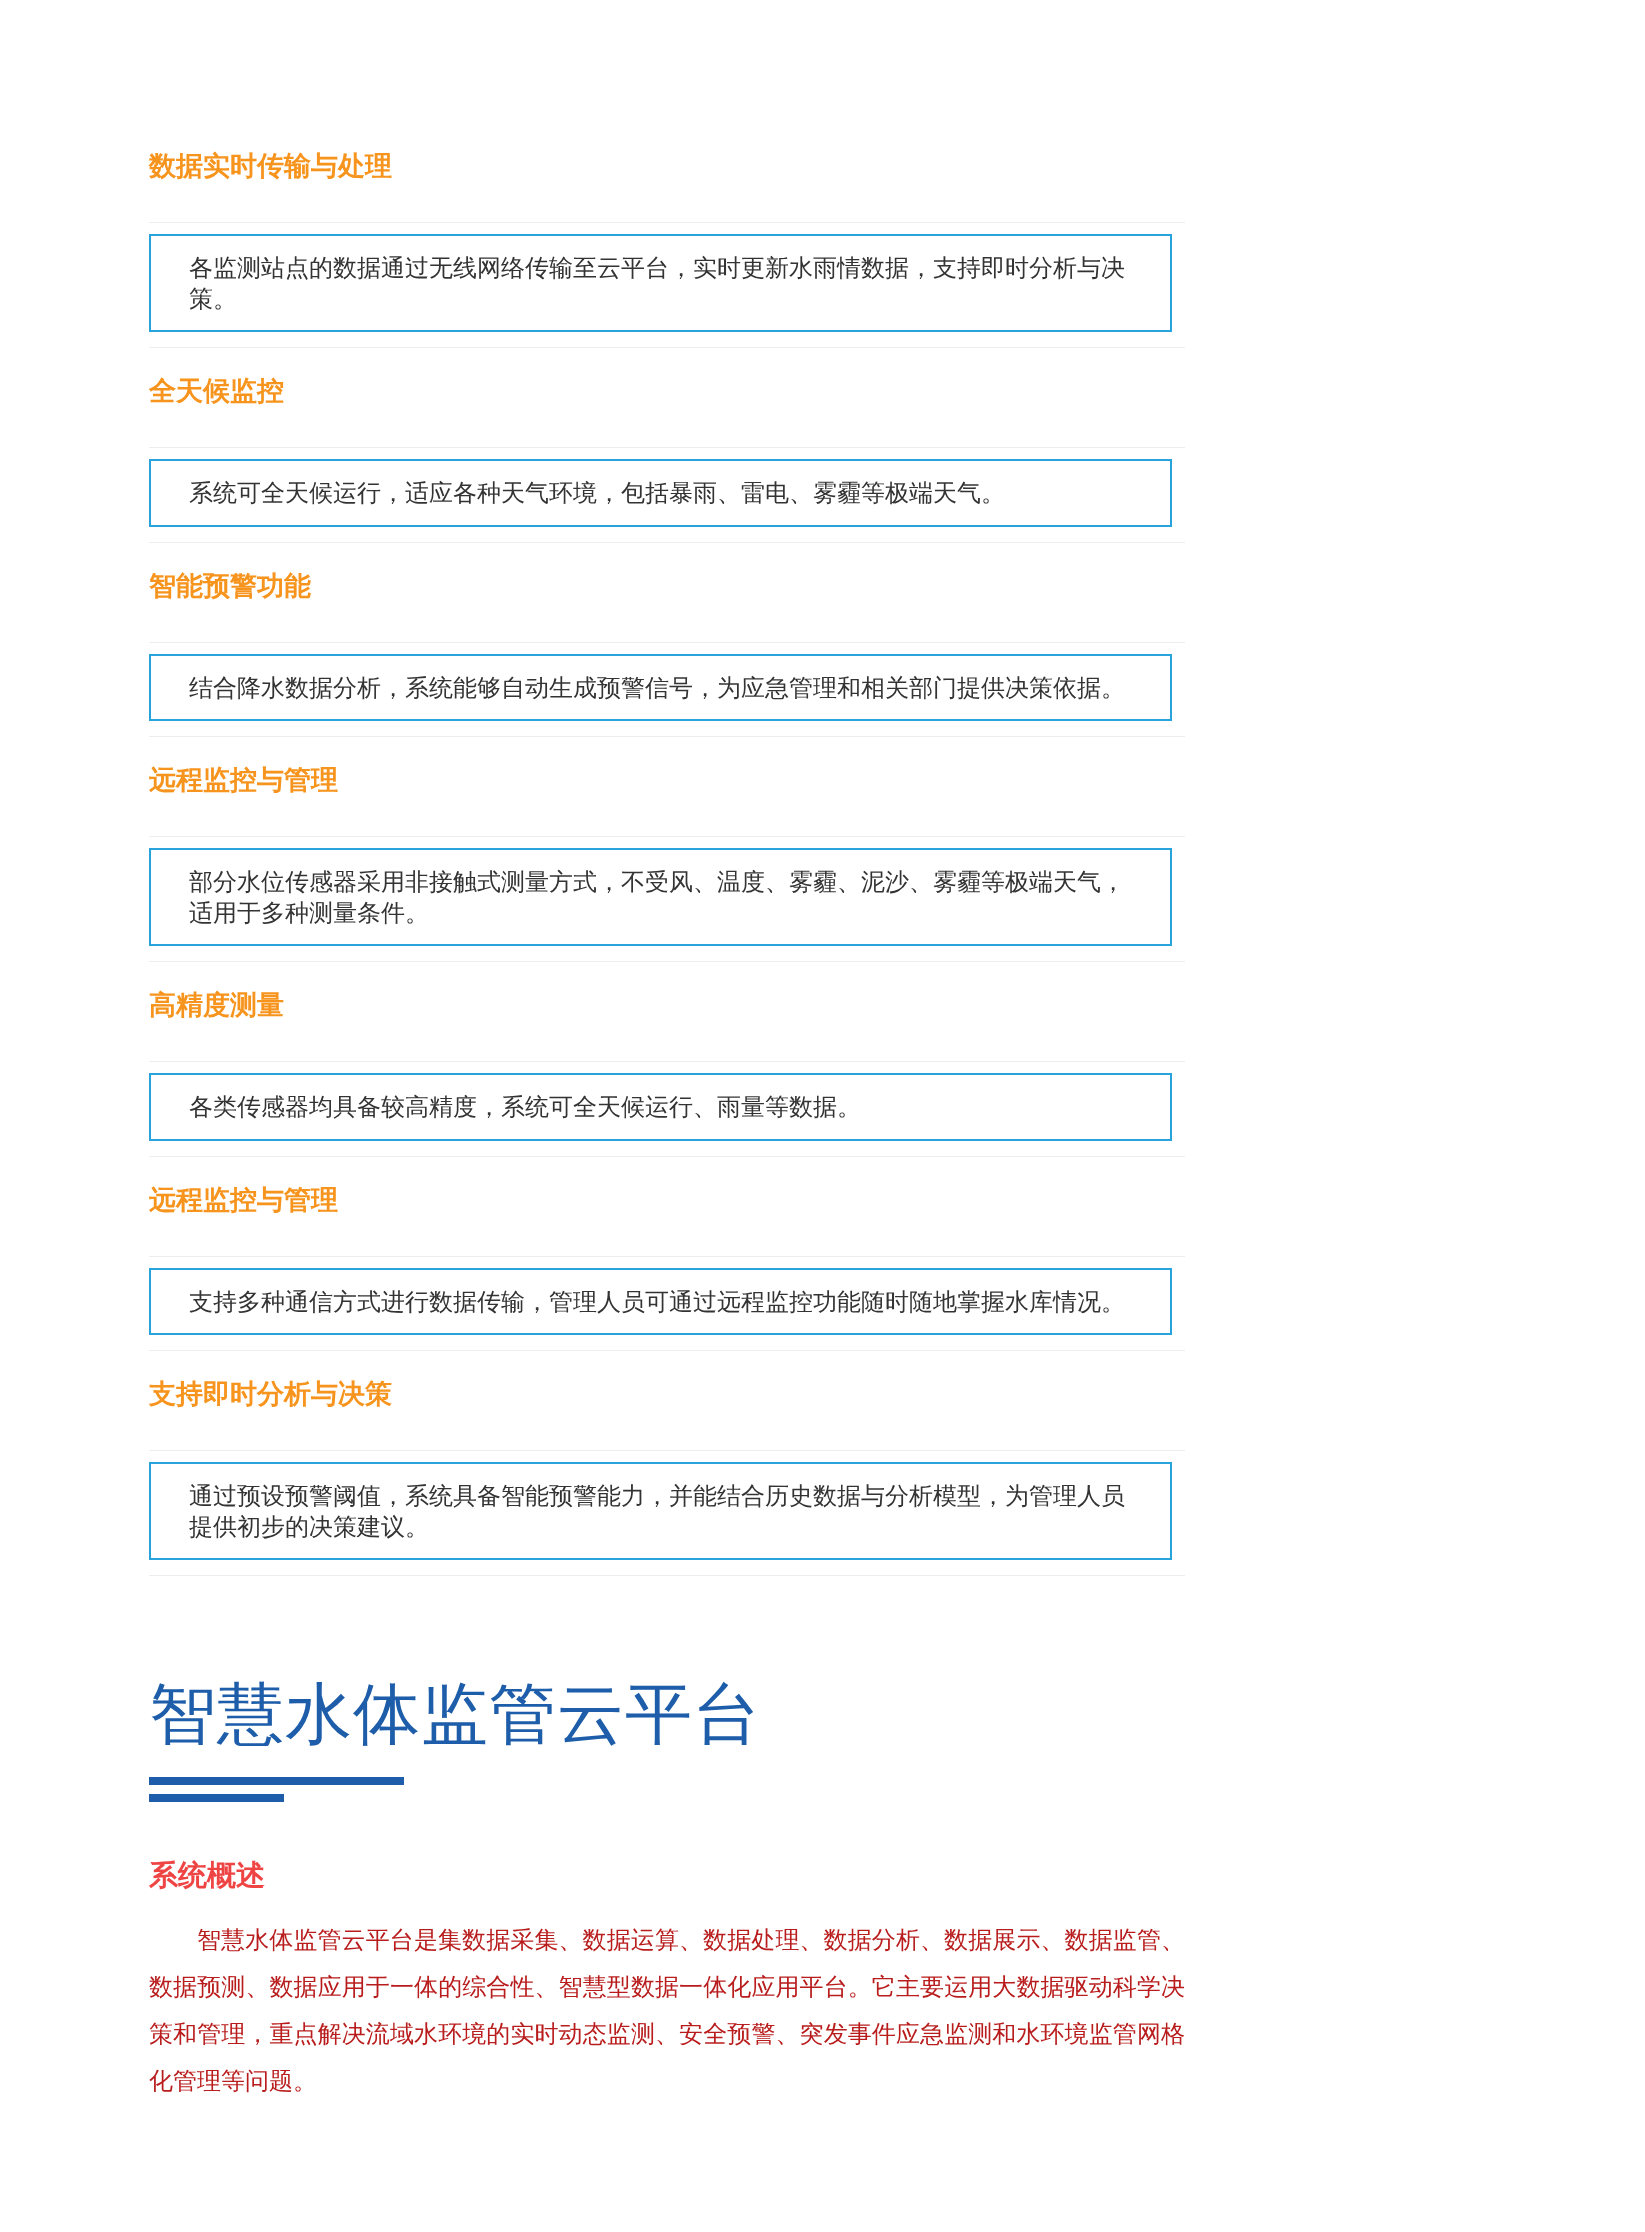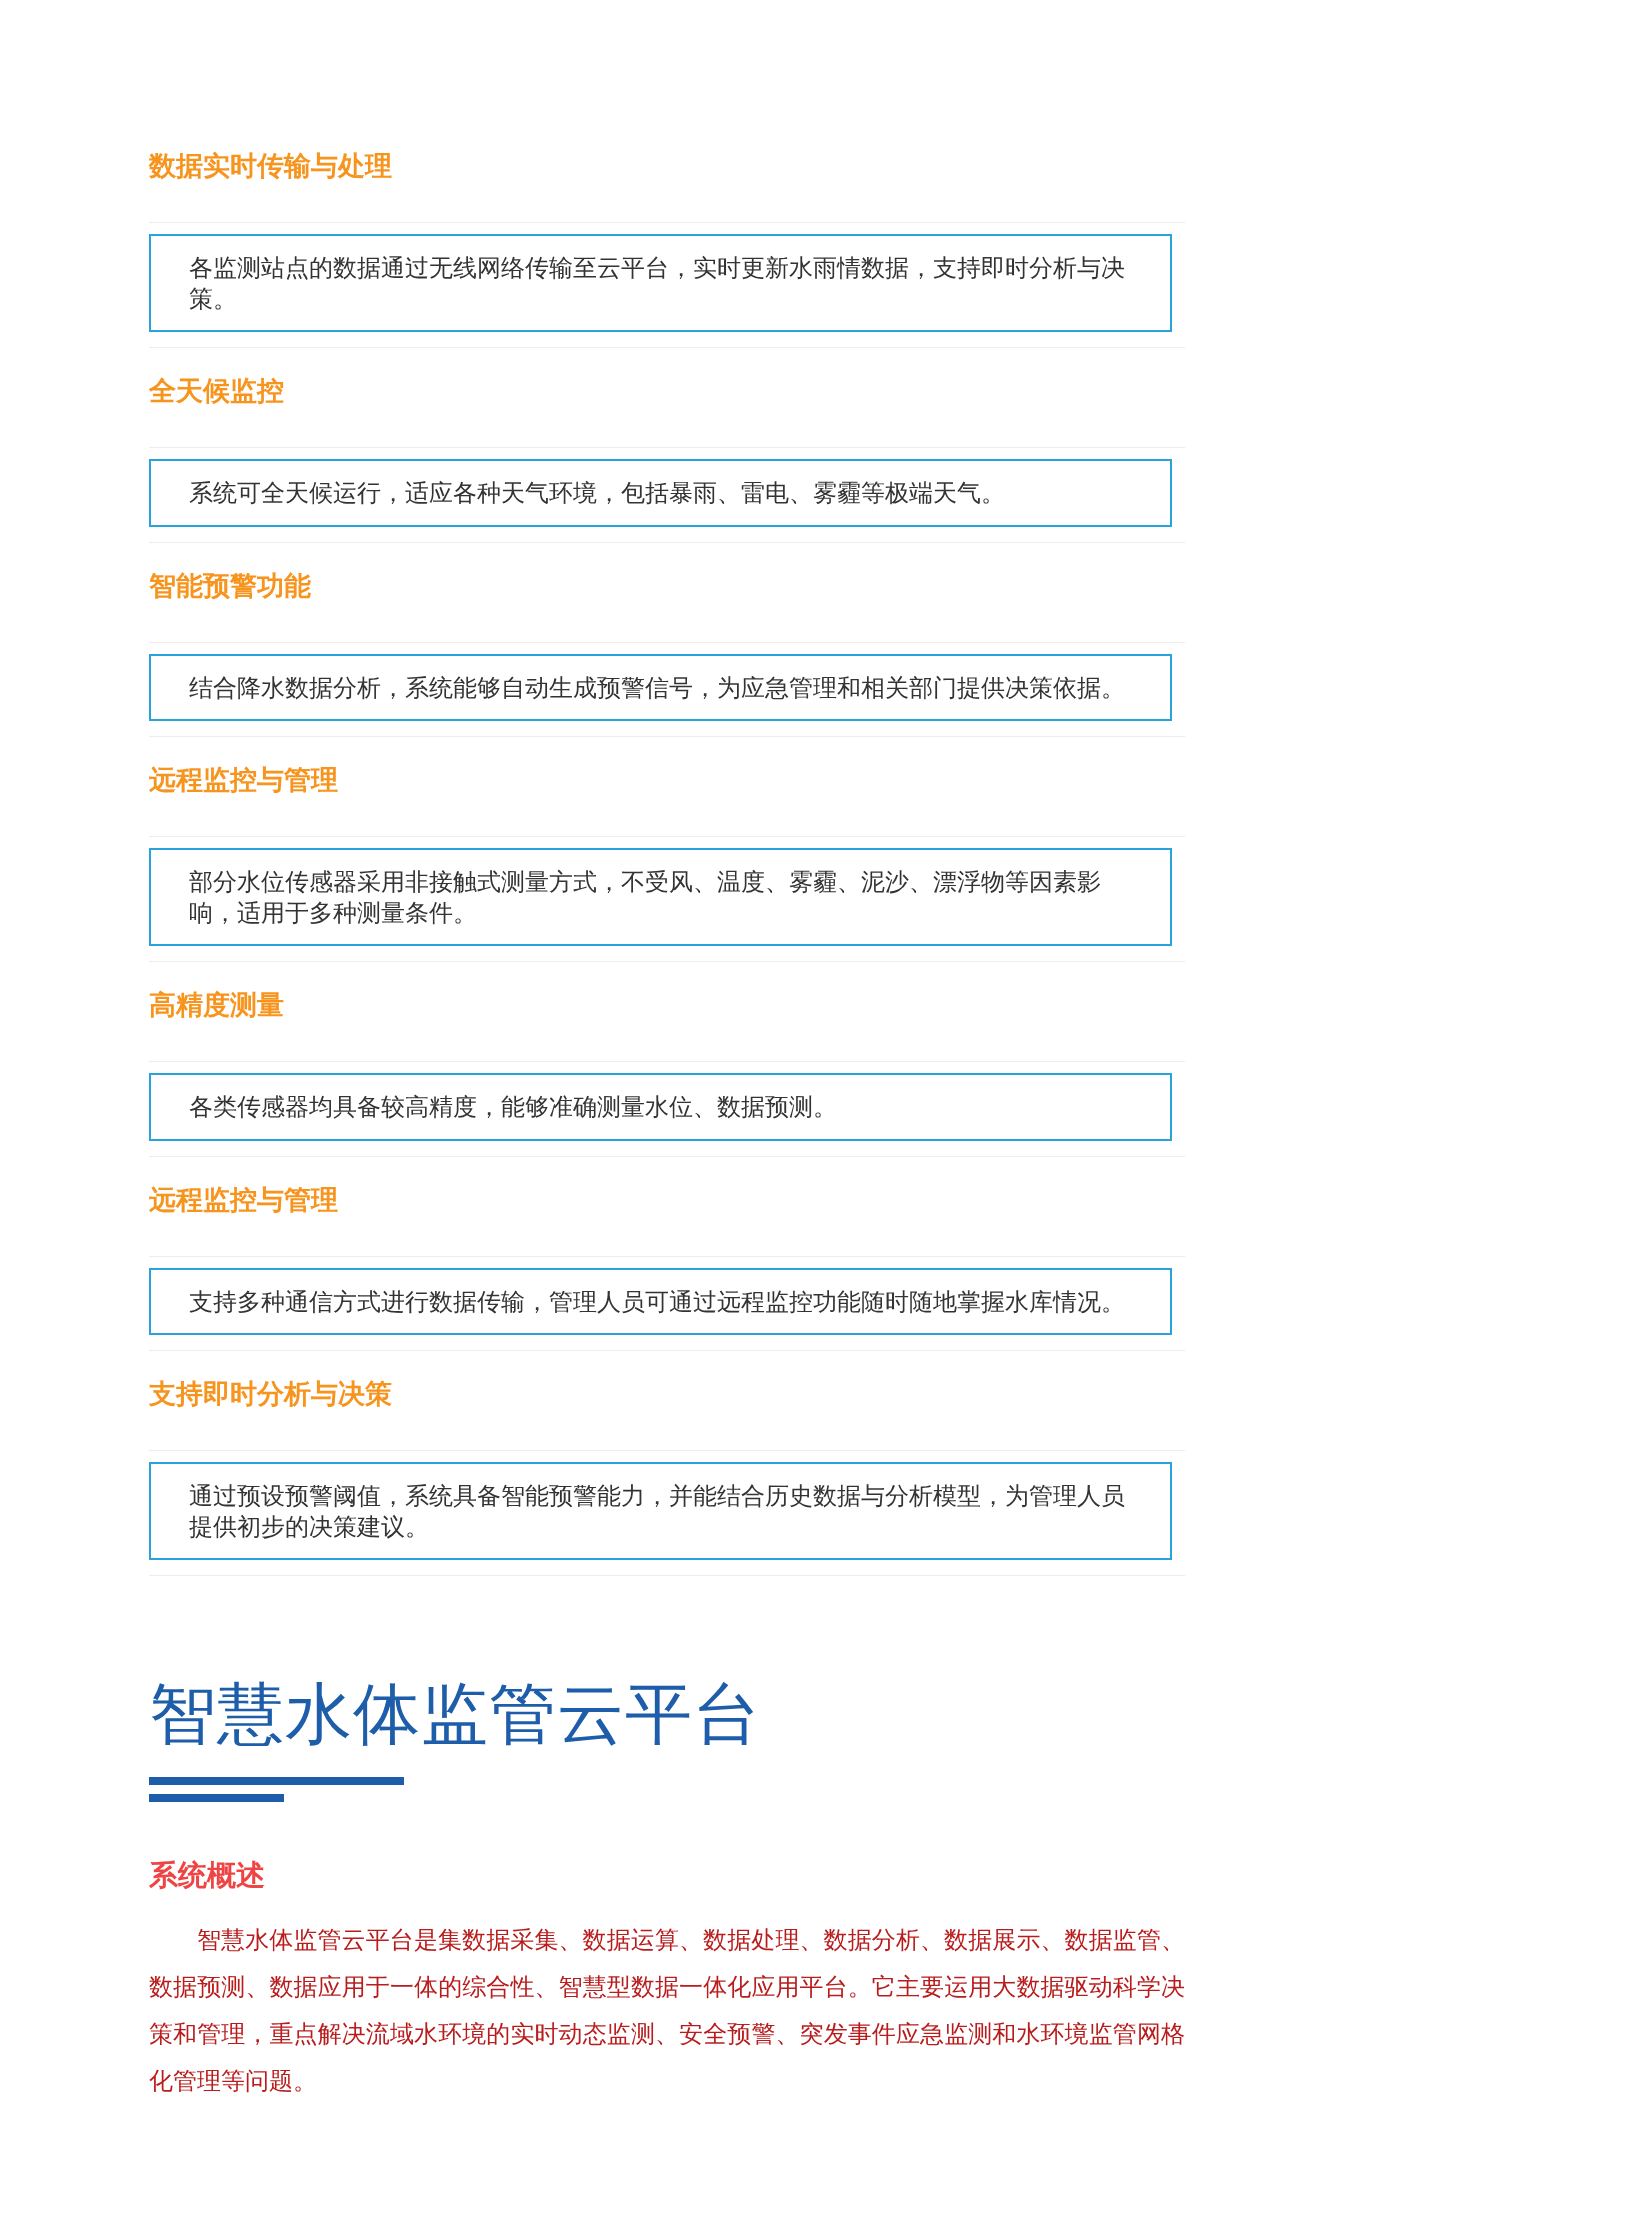--- a/index.html
+++ b/index.html
@@ -113,30 +113,30 @@
       <div class="feature-box">
         <span>结合降水数据分析，系统能够自动生成预警信号，为应急管理和相关部门提供决策依据。</span>
       </div>
     </div>
   </div>
 
   <div class="feature">
     <h3 class="feature-heading">远程监控与管理</h3>
     <div class="feature-rule-wrap">
       <div class="feature-box">
-        <span>部分水位传感器采用非接触式测量方式，不受风、温度、雾霾、泥沙、漂浮物等因素影响，适用于多种测量条件。</span>
+        <span>部分水位传感器采用非接触式测量方式，不受风、温度、雾霾、泥沙、雾霾等极端天气，适用于多种测量条件。</span>
       </div>
     </div>
   </div>
 
   <div class="feature">
     <h3 class="feature-heading">高精度测量</h3>
     <div class="feature-rule-wrap">
       <div class="feature-box">
-        <span>各类传感器均具备较高精度，能够准确测量水位、数据预测。</span>
+        <span>各类传感器均具备较高精度，系统可全天候运行、雨量等数据。</span>
       </div>
     </div>
   </div>
 
   <div class="feature">
     <h3 class="feature-heading">远程监控与管理</h3>
     <div class="feature-rule-wrap">
       <div class="feature-box">
         <span>支持多种通信方式进行数据传输，管理人员可通过远程监控功能随时随地掌握水库情况。</span>
       </div>

